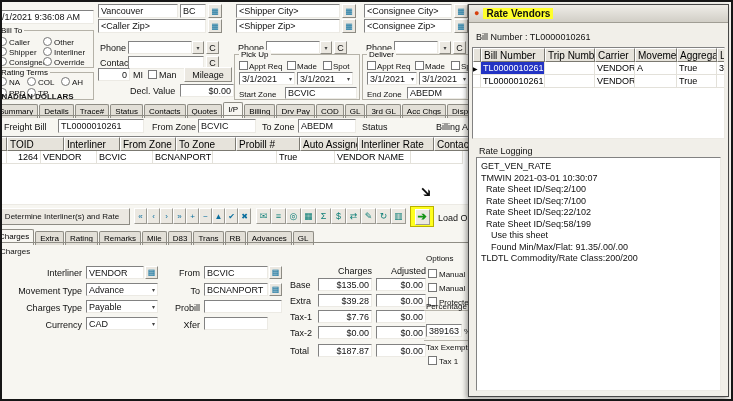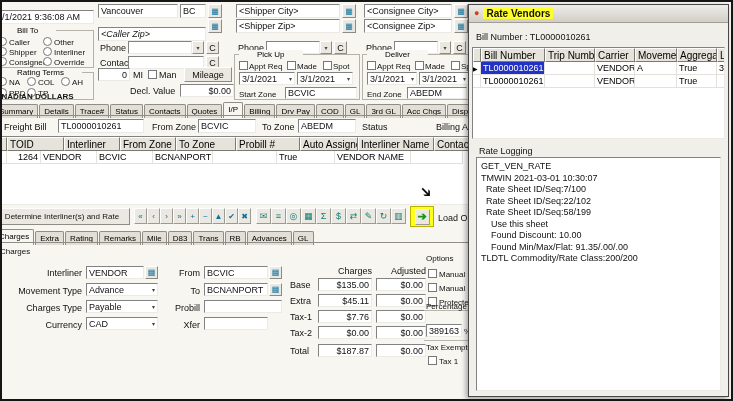--- a/index.html
+++ b/index.html
@@ -11,21 +11,21 @@
   .r{text-align:right;}
   .field{position:absolute;background:#fff;border:1px solid;border-color:#828282 #eceae4 #eceae4 #828282;font-size:9px;color:#111;padding:0 2px;display:flex;align-items:center;overflow:hidden;white-space:nowrap;height:13px;box-sizing:border-box;}
   .fr{justify-content:flex-end;}
   .sb{justify-content:space-between;}
   .btn{position:absolute;background:#ebe8e1;border:1px solid #8d8b83;border-top-color:#fff;border-left-color:#fff;font-size:9px;color:#111;display:flex;align-items:center;justify-content:center;white-space:nowrap;box-sizing:border-box;}
   .ico{font-size:8px;color:#0b6f9e;}
   .arr{font-size:6px;color:#444;}
   .cb{position:absolute;width:9px;height:9px;background:#fff;border:1px solid #767676;box-sizing:border-box;}
   .radio{position:absolute;width:9px;height:9px;background:#fff;border:1px solid #767676;border-radius:50%;box-sizing:border-box;}
   .group{position:absolute;border:1px solid #b5b2a8;box-sizing:border-box;}
-  .gcap{position:absolute;top:-5px;left:4px;background:#f7f6f1;font-size:8px;line-height:9px;padding:0 18px;white-space:nowrap;}
+  .gcap{position:absolute;top:-5px;left:4px;background:#f7f6f1;font-size:8px;line-height:9px;padding:0 2px;white-space:nowrap;}
   .tabbar{position:absolute;display:flex;align-items:flex-end;}
   .tab{font-size:8px;line-height:9px;padding:2px 4px;background:#e2dfd7;border:1px solid #8f8d85;border-bottom:none;border-radius:2px 2px 0 0;margin-right:1px;white-space:nowrap;}
   .tab.active{background:#f7f6f1;padding-bottom:4px;}
   .hline{position:absolute;height:1px;background:#8f8d85;}
   .sep{position:absolute;height:1px;background:#b9b6ad;}
   .gh{background:#e6e3db;border:1px solid;border-color:#fff #7b7971 #7b7971 #fff;font-size:10px;padding:0 2px;height:14px;display:flex;align-items:center;white-space:nowrap;overflow:hidden;flex:none;box-sizing:border-box;}
   .gc{font-size:9px;padding:0 2px;height:13px;display:flex;align-items:center;white-space:nowrap;overflow:hidden;flex:none;background:#fff;border-right:1px solid #e3e1da;border-bottom:1px solid #e3e1da;box-sizing:border-box;}
   .gc.sel{background:#2233c4;color:#fff;}
   .whitebox{position:absolute;background:#fff;border:1px solid;border-color:#828282 #eceae4 #eceae4 #828282;overflow:hidden;box-sizing:border-box;}
   .row{position:absolute;display:flex;}
@@ -49,21 +49,21 @@
 
   <div class="abs" style="left:0;top:0;width:733px;height:401px;">
 
     <div class="field" style="left:-8px;top:8px;width:100px;height:14px;">1/1/2021 9:36:08 AM</div>
 
     <div class="field" style="left:96px;top:2px;width:80px;height:14px;">Vancouver</div>
     <div class="field" style="left:178px;top:2px;width:26px;height:14px;">BC</div>
     <div class="btn" style="left:206px;top:2px;width:14px;height:14px;">
         <span class="ico">▦</span>
       </div>
-    <div class="field" style="left:96px;top:25px;width:108px;height:14px;font-style:italic;">&lt;Caller Zip&gt;</div>
+    <div class="field" style="left:96px;top:17px;width:108px;height:14px;">&lt;Caller Zip&gt;</div>
     <div class="btn" style="left:206px;top:17px;width:14px;height:14px;">
         <span class="ico">▦</span>
       </div>
 
     <div class="lbl" style="left:98px;top:41px;">Phone</div>
     <div class="field" style="left:126px;top:39px;width:64px;"></div>
     <div class="btn" style="left:190px;top:39px;width:12px;height:13px;">
         <span class="arr">▾</span>
       </div>
     <div class="btn" style="left:204px;top:39px;width:13px;height:13px;">C</div>
@@ -212,21 +212,21 @@
 
     <div class="whitebox" style="left:-8px;top:134px;width:482px;height:69px;">
       <div class="row" style="left:0;top:0;">
         <div class="gh" style="width:12px;"></div>
         <div class="gh" style="width:57px;">TOID</div>
         <div class="gh" style="width:56px;">Interliner</div>
         <div class="gh" style="width:56px;">From Zone</div>
         <div class="gh" style="width:60px;">To Zone</div>
         <div class="gh" style="width:64px;">Probill #</div>
         <div class="gh" style="width:58px;">Auto Assigne</div>
-        <div class="gh" style="width:76px;">Interliner Name</div>
+        <div class="gh" style="width:76px;">Interliner Rate</div>
         <div class="gh" style="width:52px;">Contact</div>
       </div>
       <div class="row" style="left:0;top:14px;">
         <div class="gc" style="width:12px;"></div>
         <div class="gc fr" style="width:34px;">1264</div>
         <div class="gc" style="width:56px;">VENDOR</div>
         <div class="gc" style="width:56px;">BCVIC</div>
         <div class="gc" style="width:60px;">BCNANPORT</div>
         <div class="gc" style="width:64px;"></div>
         <div class="gc" style="width:58px;">True</div>
@@ -365,21 +365,21 @@
     <div class="field" style="left:202px;top:315px;width:64px;"></div>
 
     <div class="lbl r" style="left:316px;top:264px;width:54px;">Charges</div>
     <div class="lbl r" style="left:374px;top:264px;width:50px;">Adjusted</div>
 
     <div class="lbl" style="left:288px;top:278px;">Base</div>
     <div class="field fr" style="left:316px;top:276px;width:54px;">$135.00</div>
     <div class="field fr" style="left:374px;top:276px;width:50px;">$0.00</div>
 
     <div class="lbl" style="left:288px;top:294px;">Extra</div>
-    <div class="field fr" style="left:316px;top:292px;width:54px;">$45.11</div>
+    <div class="field fr" style="left:316px;top:292px;width:54px;">$39.28</div>
     <div class="field fr" style="left:374px;top:292px;width:50px;">$0.00</div>
 
     <div class="lbl" style="left:288px;top:310px;">Tax-1</div>
     <div class="field fr" style="left:316px;top:308px;width:54px;">$7.76</div>
     <div class="field fr" style="left:374px;top:308px;width:50px;">$0.00</div>
 
     <div class="lbl" style="left:288px;top:326px;">Tax-2</div>
     <div class="field fr" style="left:316px;top:324px;width:54px;">$0.00</div>
     <div class="field fr" style="left:374px;top:324px;width:50px;">$0.00</div>
 
@@ -438,23 +438,23 @@
         <div class="gc" style="width:42px;"></div>
         <div class="gc" style="width:40px;">True</div>
         <div class="gc" style="width:16px;"></div>
       </div>
     </div>
 
     <div class="lbl" style="left:10px;top:141px;">Rate Logging</div>
     <div class="whitebox" style="left:7px;top:152px;width:245px;height:234px;padding:3px 4px;">
       <div class="logline">GET_VEN_RATE</div>
       <div class="logline">TMWIN 2021-03-01 10:30:07</div>
+      <div class="logline">  Rate Sheet ID/Seq:2/100</div>
       <div class="logline">  Rate Sheet ID/Seq:7/100</div>
       <div class="logline">  Rate Sheet ID/Seq:22/102</div>
       <div class="logline">  Rate Sheet ID/Seq:58/199</div>
       <div class="logline">    Use this sheet</div>
-      <div class="logline">    Found Discount: 10.00</div>
       <div class="logline">    Found Min/Max/Flat: 91.35/.00/.00</div>
       <div class="logline">TLDTL Commodity/Rate Class:200/200</div>
     </div>
   </div>
 
 </div>
 
 </body></html>

